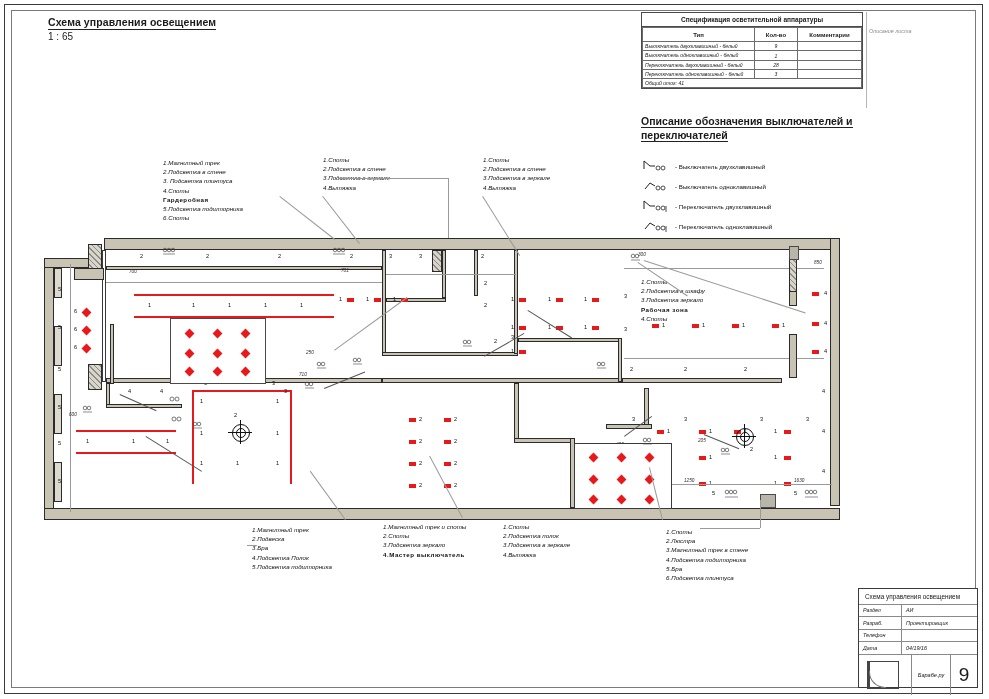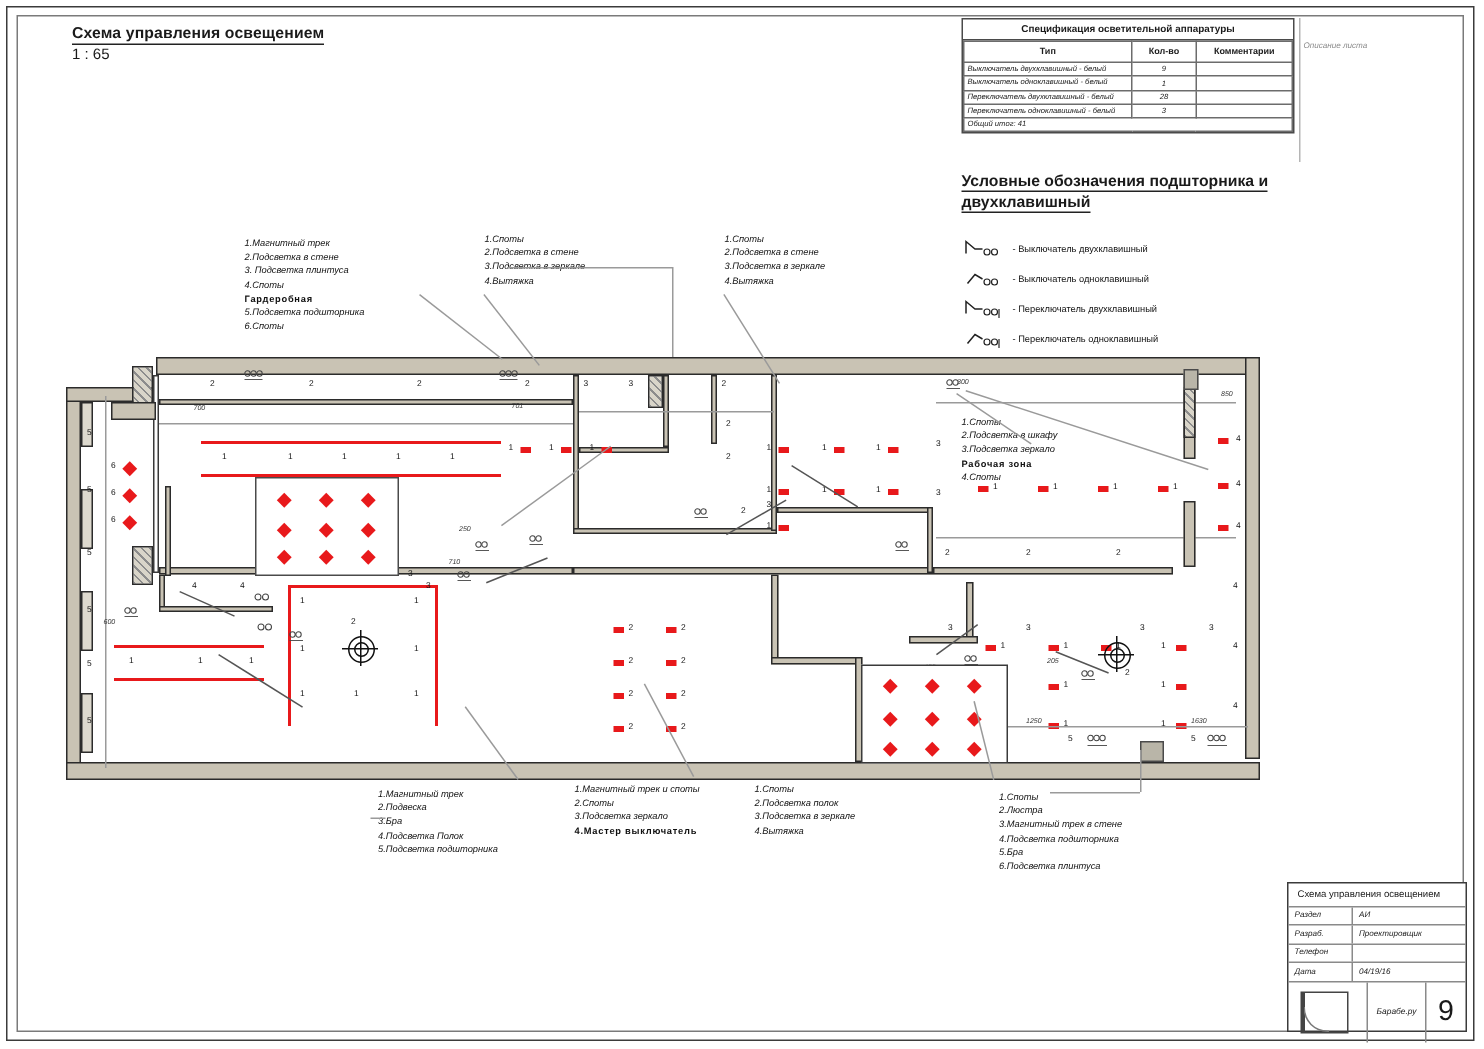--- a/index.html
+++ b/index.html
@@ -128,22 +128,22 @@
         </tr>
         <tr>
           <td class="total" colspan="3">Общий итог: 41</td>
         </tr>
       </tbody>
     </table>
   </div>
 
   <div class="legend">
     <div class="legend-h">
-      <span>Условные обозначения подшторника и</span><br>
-      <span>двухклавишный</span>
+      <span>Описание обозначения выключателей и</span><br>
+      <span>переключателей</span>
     </div>
     <div class="legend-rows">
       <div class="lrow">
         <div class="lsym">
           <svg width="34" height="18" viewBox="0 0 34 18">
               <path d="M3 12 L3 4 L9 9 L14 9" stroke="#222" fill="none" stroke-width="1"></path>
               <circle cx="17" cy="11" r="2" stroke="#222" fill="none" stroke-width=".8"></circle>
               <circle cx="22" cy="11" r="2" stroke="#222" fill="none" stroke-width=".8"></circle>
             </svg>
         </div>

